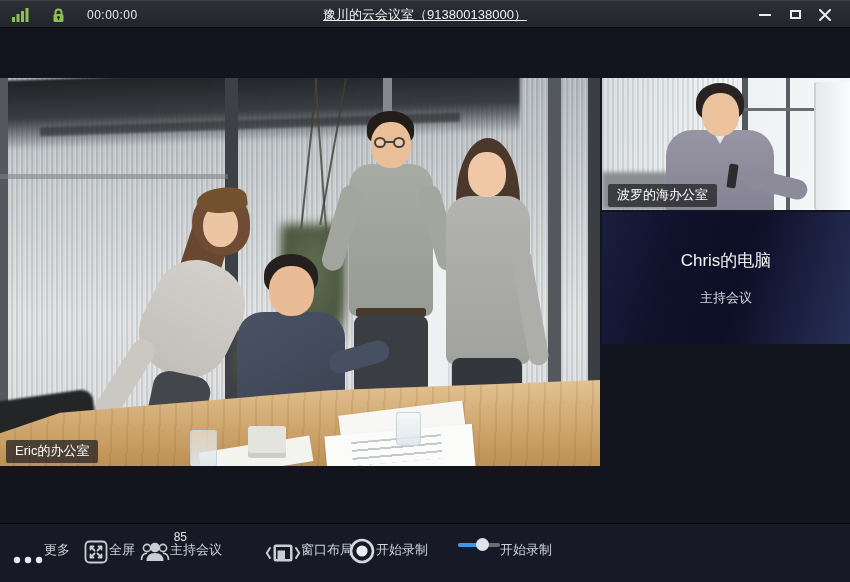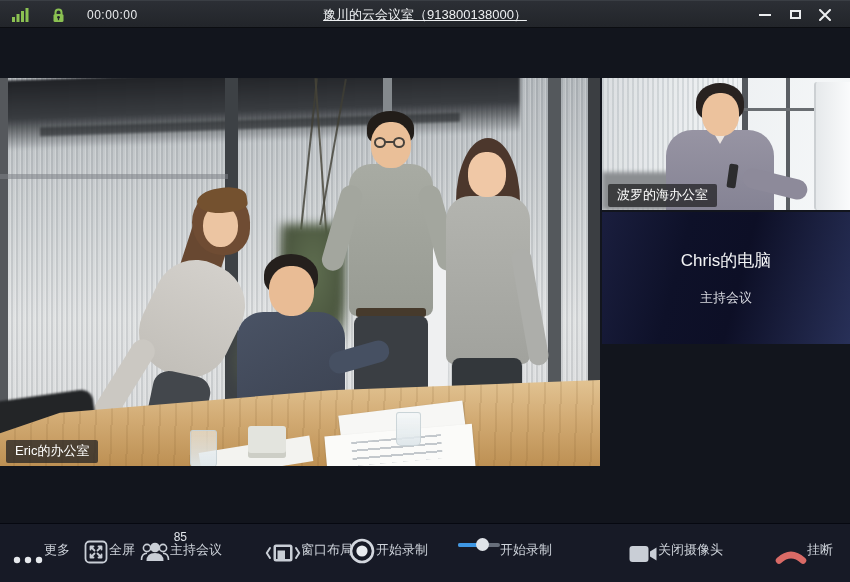--- a/index.html
+++ b/index.html
@@ -304,34 +304,17 @@
     <div class="tool t-vol">
       <span class="slider">
         <span class="sl-track"></span>
         <span class="sl-fill" style="width: 58%;"></span>
         <span class="sl-thumb" style="left: calc(58% - 6.5px);"></span>
       </span>
       <span class="lbl">开始录制</span>
     </div>
 
 
-    <div class="tool t-cam">
-      <span class="ico">
-        <svg width="30" height="22" viewBox="0 0 30 22">
-          <rect x="1.5" y="3" width="19" height="16" rx="3" fill="#c9ced6"></rect>
-          <path d="M22,8.5 L28.5,4.5 V17.5 L22,13.5 Z" fill="#c9ced6"></path>
-        </svg>
-      </span>
-      <span class="lbl">关闭摄像头</span>
-    </div>
-
-
-    <div class="tool t-hang">
-      <span class="ico">
-        <svg width="32" height="17" viewBox="0 0 32 17">
-          <path d="M4,12.5 Q16,1.5 28,12.5" fill="none" stroke="#d96a66" stroke-width="6.5" stroke-linecap="round"></path>
-        </svg>
-      </span>
-      <span class="lbl">挂断</span>
-    </div>
+
+
 
   </div>
 </div>
 
 </body></html>

